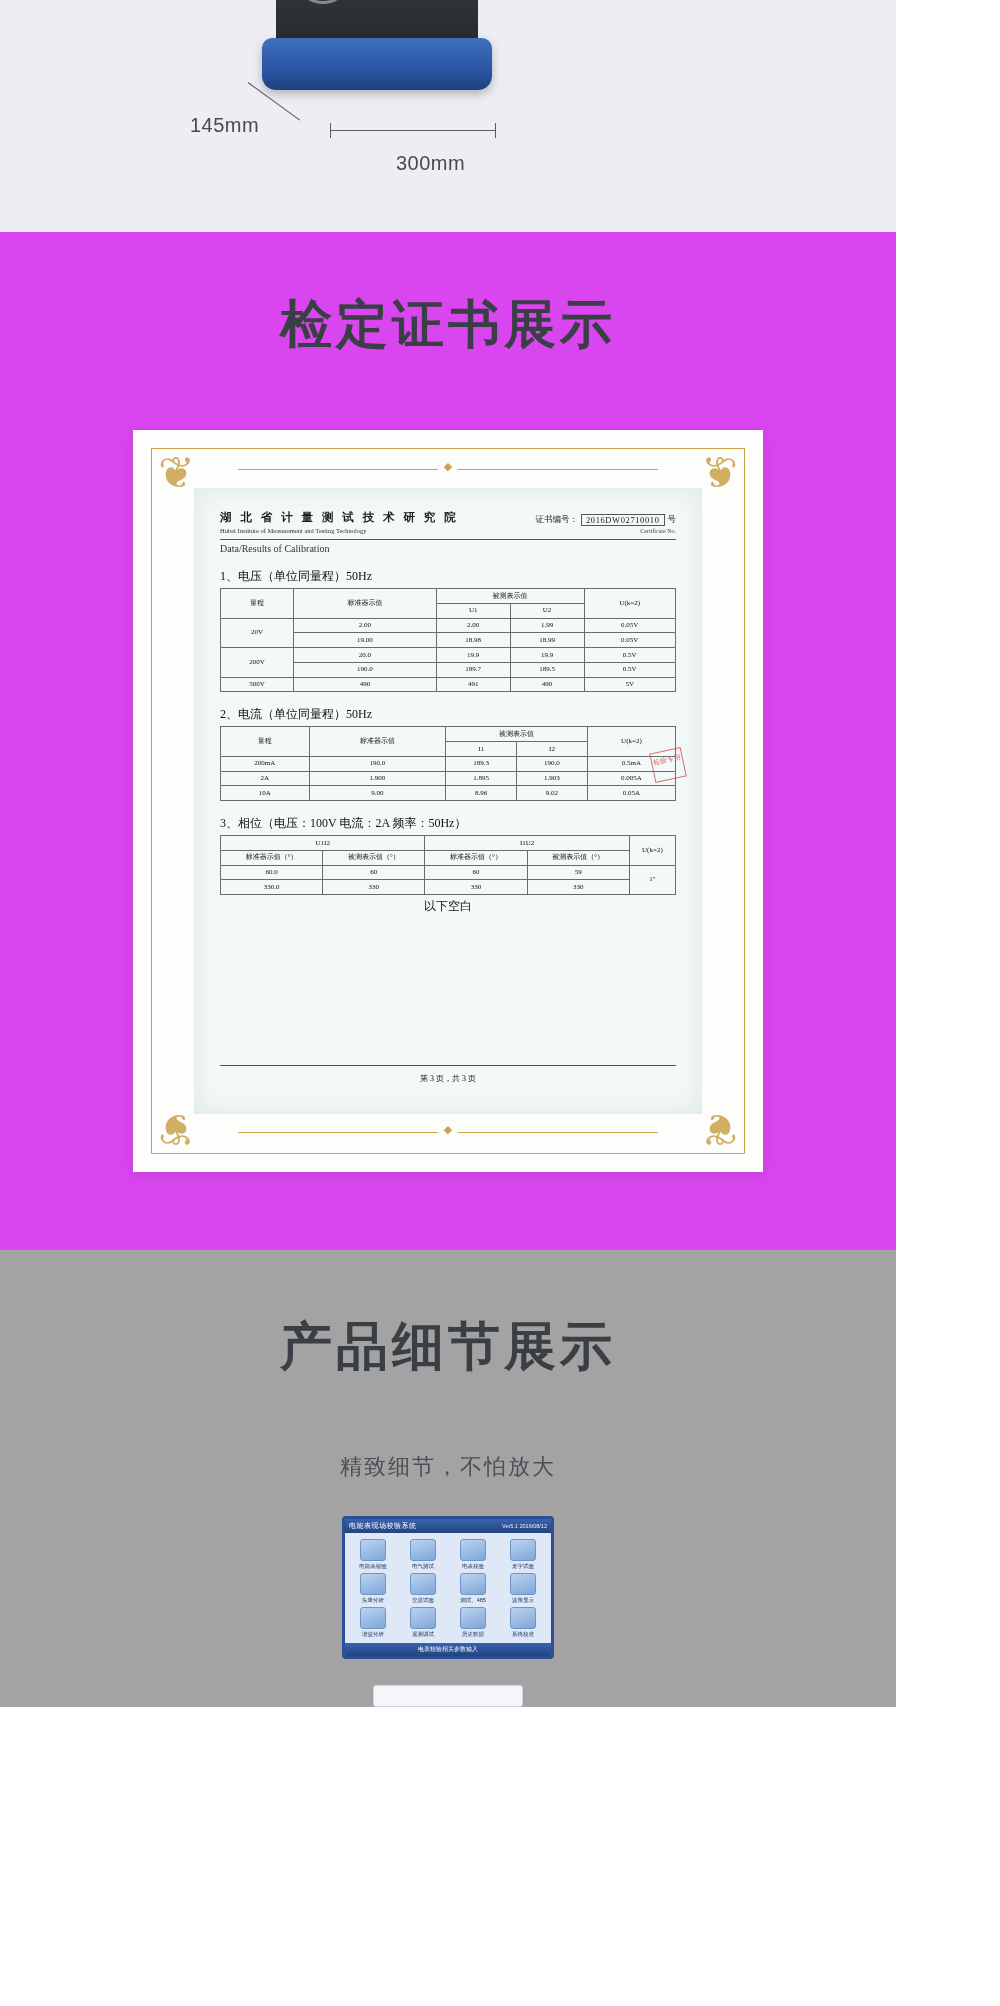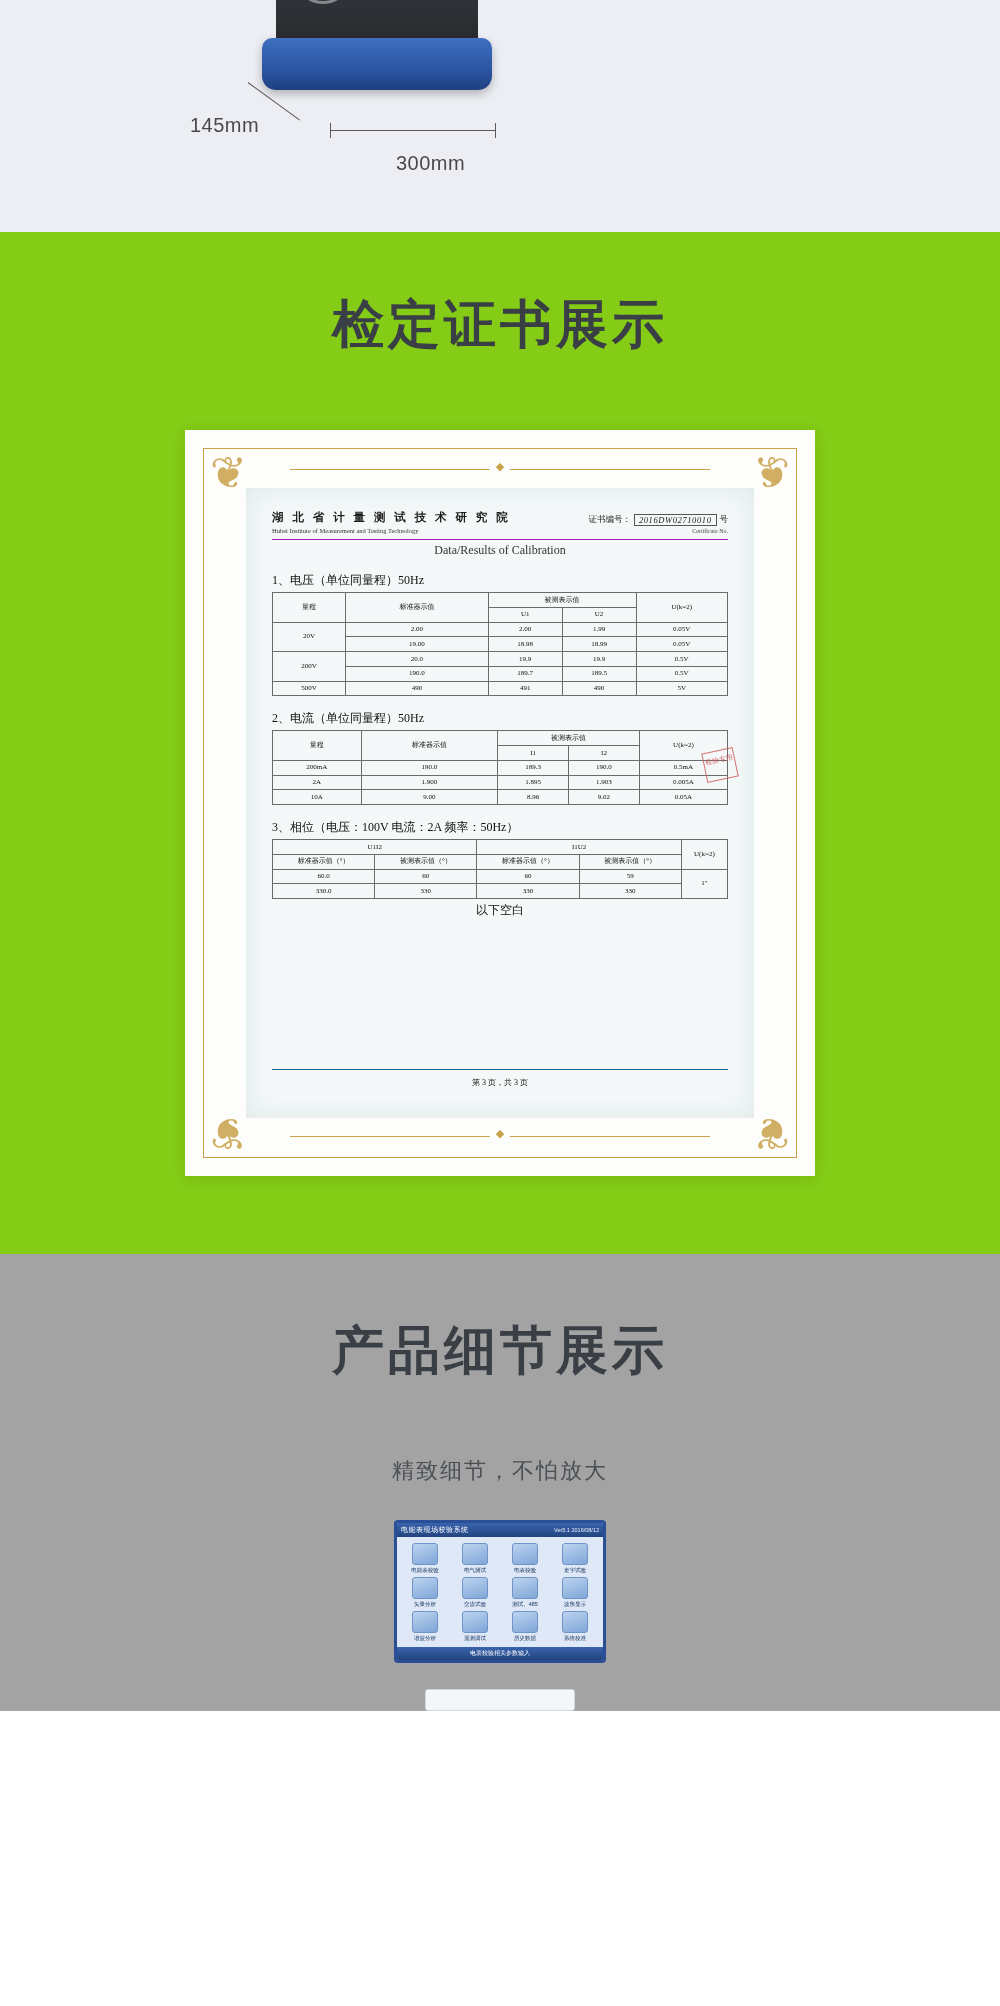--- a/index.html
+++ b/index.html
@@ -3,21 +3,21 @@
 <meta charset="utf-8">
 <style>
   * { box-sizing: border-box; }
   html, body { margin:0; padding:0; }
   body {
     width:1000px;
     font-family:"Liberation Sans", sans-serif;
     background:#ffffff;
     color:#222;
   }
-  .page { width:1000px; position:relative; overflow:hidden; }
+  .page { width:896px; position:relative; overflow:hidden; }
 
   
   .sec-dim {
     background:#eceef3;
     height:232px;
     position:relative;
   }
   .device {
     position:absolute;
     left:262px; top:-150px;
@@ -59,21 +59,21 @@
   .dim-h:before, .dim-h:after {
     content:""; position:absolute; top:-7px; width:1px; height:15px; background:#5b5b5b;
   }
   .dim-h:before { left:0; } .dim-h:after { right:0; }
   .lbl-300 {
     position:absolute; left:396px; top:152px;
     font-size:20px; color:#4a4a4a; letter-spacing:.5px;
   }
 
   
-  .sec-cert { background:#84cc16; padding:58px 0 78px; }
+  .sec-cert { background:#d946ef; padding:58px 0 78px; }
   .sec-title {
     text-align:center;
     font-size:52px;
     font-weight:bold;
     color:#3a3f45;
     letter-spacing:4px;
     margin:0 0 70px;
   }
   .cert-outer {
     width:630px; margin:0 auto;
@@ -116,26 +116,26 @@
   .cert-head {
     display:flex; align-items:flex-end; justify-content:space-between;
     border-bottom:1px solid #a21caf;
     padding-bottom:5px;
   }
   .org-cn { font-size:11.5px; font-weight:bold; letter-spacing:3px; color:#1c1c1c;
             font-family:"Liberation Serif", serif; }
   .org-en { font-size:6.5px; color:#333; margin-top:2px; font-family:"Liberation Serif", serif; }
   .cert-no-wrap { text-align:right; font-size:8.5px; color:#1c1c1c; font-family:"Liberation Serif", serif; }
   .cert-no-line { display:flex; align-items:center; gap:3px;margin-left:40px; }
-  .cert-no-val { border:1px solid #555; padding:0 4px; letter-spacing:.6px;font-style:italic; }
+  .cert-no-val { border:1px solid #555; padding:0 4px; letter-spacing:.6px; }
   .cert-no-en { font-size:6px; color:#444; margin-top:2px; }
 
   .cert-h1 { text-align:center; margin-top:26px; font-size:16px; font-weight:bold;
              letter-spacing:2px; color:#111; font-family:"Liberation Serif", serif; }
-  .cert-h1-en { text-align:center; font-size:12px; color:#333; margin-top:3px;
+  .cert-h1-en { font-size:10px; color:#333; margin-top:3px;
              font-family:"Liberation Serif", serif; }
 
   .grp-title { font-size:12px; margin:14px 0 3px; color:#111; font-family:"Liberation Serif", serif; }
 
   table.ct { width:100%; border-collapse:collapse; font-family:"Liberation Serif", serif; }
   table.ct th, table.ct td {
     border:1px solid #6b6b6b;
     font-size:7px; text-align:center;
     padding:2.5px 2px; color:#111; font-weight:normal;
     line-height:1.25;

